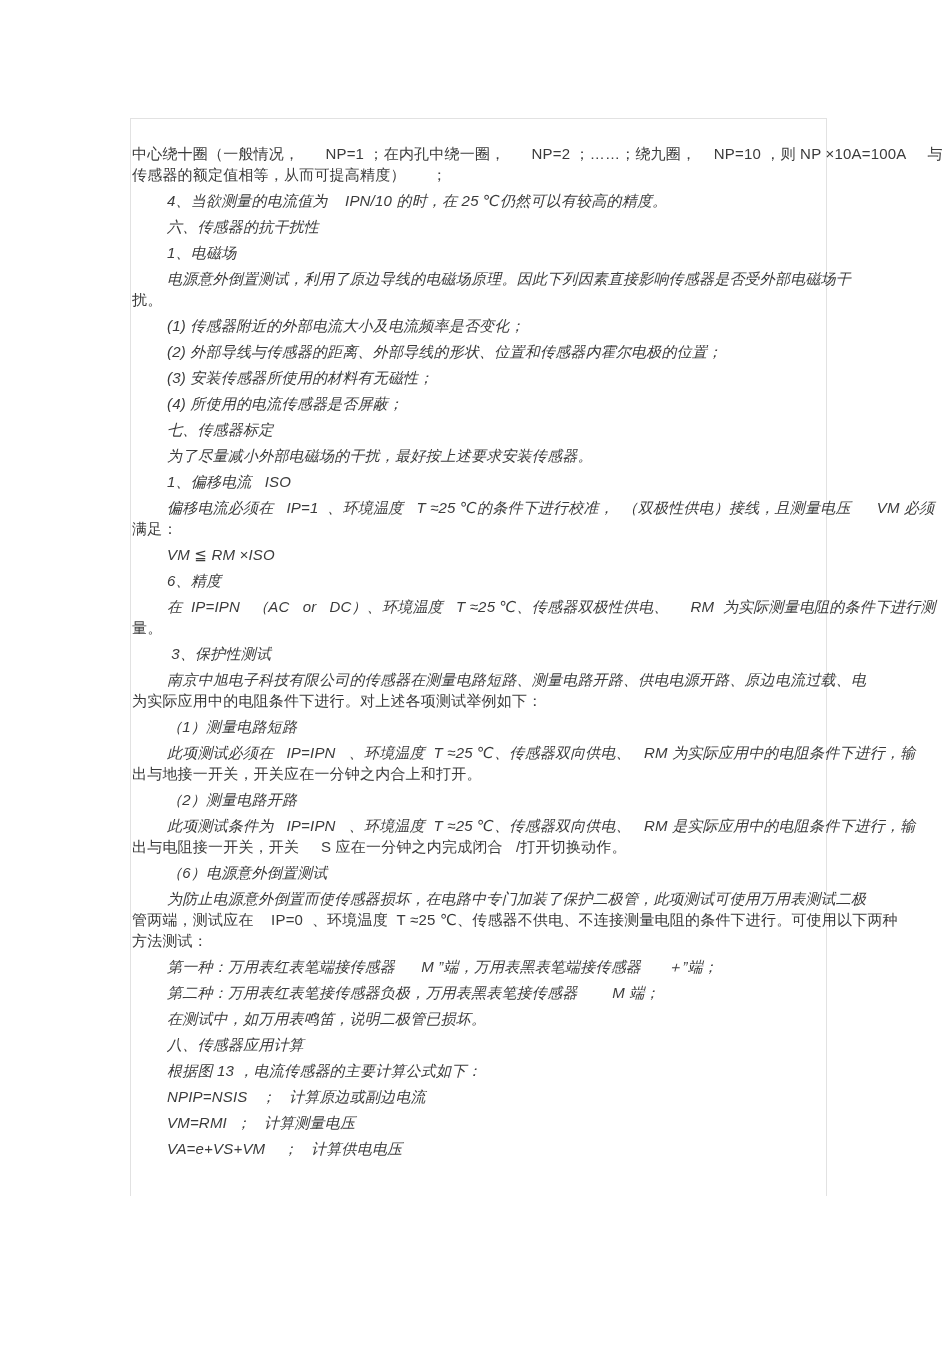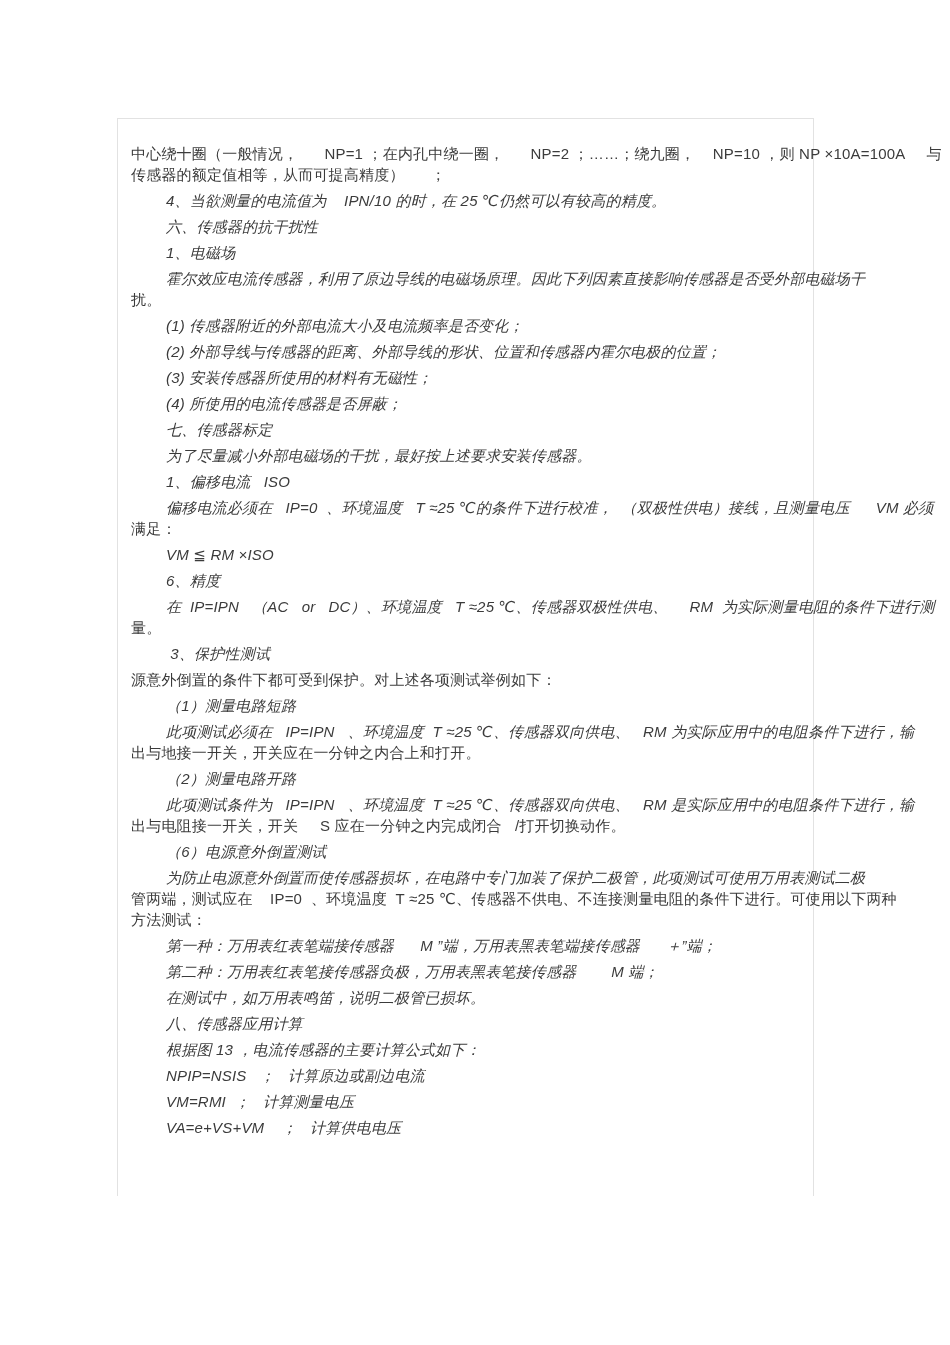--- a/index.html
+++ b/index.html
@@ -10,30 +10,30 @@
   html,body{margin:0;padding:0;}
   body{
     width:950px;height:1345px;
     background:var(--bg);
     font-family:"Liberation Sans","DejaVu Sans",sans-serif;
     position:relative;
     overflow:hidden;
   }
   .content-frame{
     position:absolute;
-    left:117px;
+    left:130px;
     top:118px;
     width:697px;
     height:1078px;
     box-sizing:border-box;
     border-top:1px solid var(--border);
     border-left:1px solid var(--border);
     border-right:1px solid var(--border);
     padding-top:24px;
-    padding-left:13px;
+    padding-left:1px;
   }
   .para{margin:0 0 5px 0;}
   .line{
     white-space:pre;
     font-size:15px;
     line-height:21px;
     color:var(--text);
     letter-spacing:0.2px;
   }
   .line.ind{padding-left:35px;font-style:italic;}
@@ -50,21 +50,21 @@
       <div class="para">
         <div class="line ind">4、当欲测量的电流值为    IPN/10 的时，在 25 ℃仍然可以有较高的精度。</div>
       </div>
       <div class="para">
         <div class="line ind">六、传感器的抗干扰性</div>
       </div>
       <div class="para">
         <div class="line ind">1、电磁场</div>
       </div>
       <div class="para">
-        <div class="line ind">霍尔效应电流传感器，利用了原边导线的电磁场原理。因此下列因素直接影响传感器是否受外部电磁场干</div>
+        <div class="line ind">电源意外倒置测试，利用了原边导线的电磁场原理。因此下列因素直接影响传感器是否受外部电磁场干</div>
         <div class="line">扰。</div>
       </div>
       <div class="para">
         <div class="line ind">(1) 传感器附近的外部电流大小及电流频率是否变化；</div>
       </div>
       <div class="para">
         <div class="line ind">(2) 外部导线与传感器的距离、外部导线的形状、位置和传感器内霍尔电极的位置；</div>
       </div>
       <div class="para">
         <div class="line ind">(3) 安装传感器所使用的材料有无磁性；</div>
@@ -75,38 +75,39 @@
       <div class="para">
         <div class="line ind">七、传感器标定</div>
       </div>
       <div class="para">
         <div class="line ind">为了尽量减小外部电磁场的干扰，最好按上述要求安装传感器。</div>
       </div>
       <div class="para">
         <div class="line ind">1、偏移电流   ISO</div>
       </div>
       <div class="para">
-        <div class="line ind">偏移电流必须在   IP=0  、环境温度   T ≈25 ℃的条件下进行校准，  （双极性供电）接线，且测量电压      VM 必须</div>
+        <div class="line ind">偏移电流必须在   IP=1  、环境温度   T ≈25 ℃的条件下进行校准，  （双极性供电）接线，且测量电压      VM 必须</div>
         <div class="line">满足：</div>
       </div>
       <div class="para">
         <div class="line ind">VM ≦ RM ×ISO</div>
       </div>
       <div class="para">
         <div class="line ind">6、精度</div>
       </div>
       <div class="para">
         <div class="line ind">在  IP=IPN   （AC   or   DC）、环境温度   T ≈25 ℃、传感器双极性供电、     RM  为实际测量电阻的条件下进行测</div>
         <div class="line">量。</div>
       </div>
       <div class="para">
         <div class="line ind"> 3、保护性测试</div>
       </div>
       <div class="para">
-        <div class="line">源意外倒置的条件下都可受到保护。对上述各项测试举例如下：</div>
+        <div class="line ind">南京中旭电子科技有限公司的传感器在测量电路短路、测量电路开路、供电电源开路、原边电流过载、电</div>
+        <div class="line">为实际应用中的电阻条件下进行。对上述各项测试举例如下：</div>
       </div>
       <div class="para">
         <div class="line ind">（1）测量电路短路</div>
       </div>
       <div class="para">
         <div class="line ind">此项测试必须在   IP=IPN   、环境温度  T ≈25 ℃、传感器双向供电、   RM 为实际应用中的电阻条件下进行，输</div>
         <div class="line">出与地接一开关，开关应在一分钟之内合上和打开。</div>
       </div>
       <div class="para">
         <div class="line ind">（2）测量电路开路</div>

